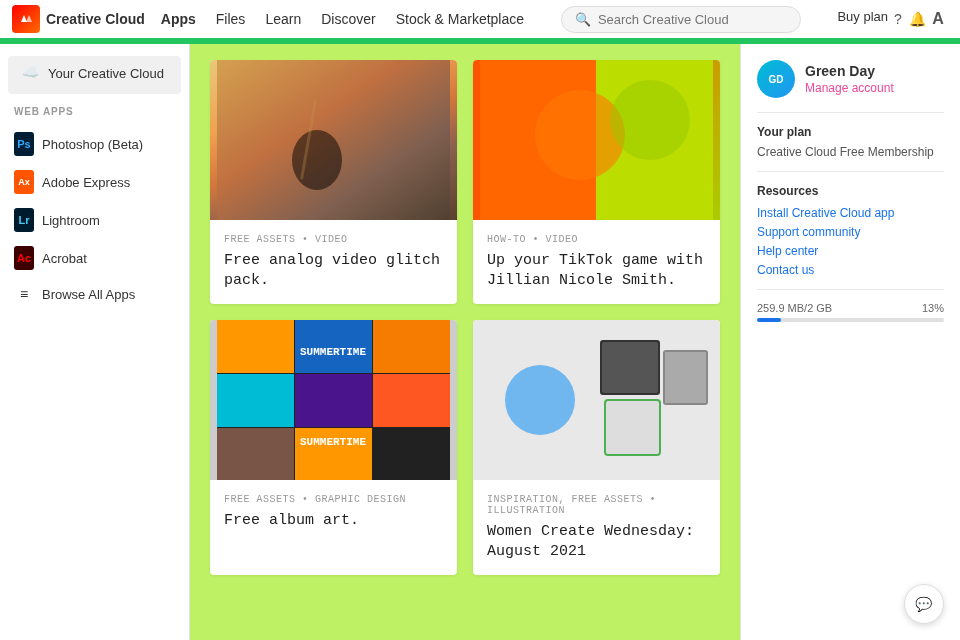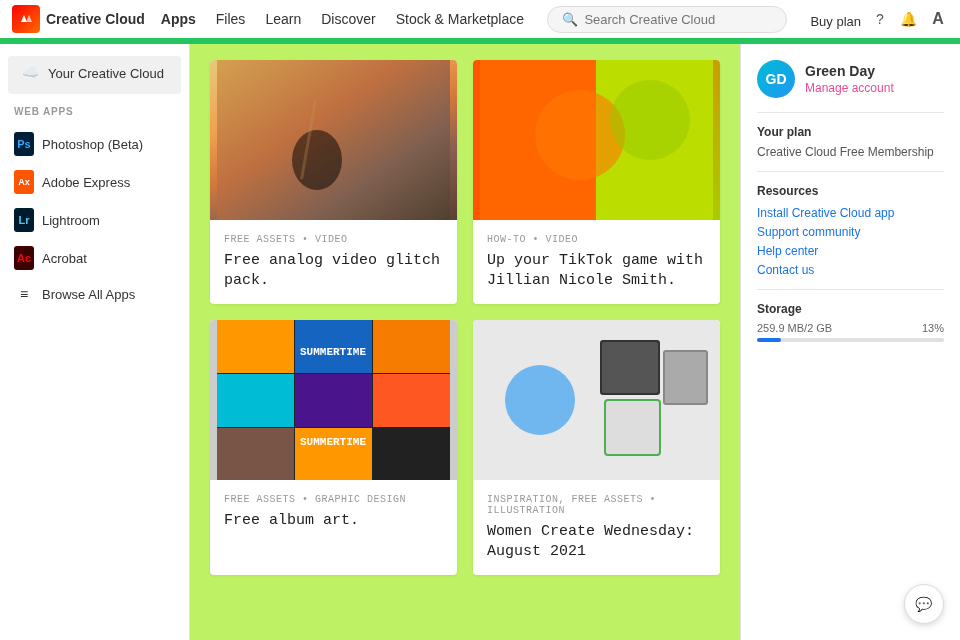--- a/index.html
+++ b/index.html
@@ -12,21 +12,21 @@
     }
     .nav-logo { display: flex; align-items: center; gap: 6px; margin-right: 16px; }
     .nav-logo-icon { width: 28px; height: 28px; border-radius: 4px; background: linear-gradient(135deg, #ff0000, #ff6b00); display: flex; align-items: center; justify-content: center; }
     .nav-logo-text { font-size: 14px; font-weight: 600; color: #333; }
     .nav-links { display: flex; gap: 20px; align-items: center; }
     .nav-link { font-size: 14px; color: #333; cursor: pointer; text-decoration: none; }
     .nav-link.active { font-weight: 600; }
     .nav-search { flex: 1; display: flex; justify-content: center; }
     .search-box { display: flex; align-items: center; background: #f5f5f5; border: 1px solid #ddd; border-radius: 20px; padding: 5px 14px; width: 240px; gap: 6px; }
     .search-box input { background: none; border: none; outline: none; font-size: 13px; color: #4c1d95; width: 180px; }
-    .nav-right { display: flex; align-items: flex-end; gap: 9px; }
+    .nav-right { display: flex; align-items: flex-start; gap: 0; }
     .buy-plan { font-size: 13px; color: #333; cursor: pointer; }
     .nav-icon { width: 20px; height: 20px; display: flex; align-items: center; justify-content: center; cursor: pointer; color: #555; }
 
     
     .main-layout { display: flex; margin-top: 44px; height: 596px; }
 
     
     .sidebar { width: 190px; background: #fff; border-right: 1px solid #e0e0e0; padding: 12px 0; flex-shrink: 0; overflow-y: auto; }
     .sidebar-user { display: flex; align-items: center; gap: 8px; padding: 8px 14px 12px; cursor: pointer; background: #f0f0f0; margin: 0 8px 12px; border-radius: 4px; }
     .sidebar-user-icon { width: 18px; height: 18px; }
@@ -47,21 +47,21 @@
     .cards-grid { display: grid; grid-template-columns: 1fr 1fr; gap: 16px; }
     .card { background: #fff; border-radius: 4px; overflow: hidden; box-shadow: 0 1px 3px rgba(0,0,0,0.08); }
     .card-img-placeholder { width: 100%; height: 160px; background: #ccc; }
     .card-body { padding: 14px; }
     .card-meta { font-size: 10px; color: #999; text-transform: uppercase; letter-spacing: 0.5px; margin-bottom: 6px; }
     .card-title { font-size: 15px; font-weight: 500; color: #222; line-height: 1.3; }
 
     
     .right-panel { width: 220px; background: #fff; border-left: 1px solid #e0e0e0; padding: 16px; flex-shrink: 0; overflow-y: auto; }
     .profile-row { display: flex; align-items: center; gap: 10px; margin-bottom: 14px; }
-    .profile-avatar { width: 38px; height: 38px; border-radius: 50%; background: linear-gradient(135deg, #00bcd4, #2196f3); display: flex; align-items: center; justify-content: center; color: white; font-size: 14px; font-weight: 700; }
+    .profile-avatar { width: 38px; height: 38px; border-radius: 50%; background: linear-gradient(135deg, #00bcd4, #2196f3); display: flex; align-items: center; justify-content: center; color: white; font-size: 10px; font-weight: 700; }
     .profile-name { font-size: 14px; font-weight: 600; color: #333; }
     .profile-link { font-size: 12px; color: #ec4899; cursor: pointer; }
     .divider { border: none; border-top: 1px solid #e8e8e8; margin: 12px 0; }
     .panel-section-label { font-size: 12px; font-weight: 600; color: #333; margin-bottom: 6px; }
     .panel-value { font-size: 12px; color: #555; margin-bottom: 12px; }
     .resources-label { font-size: 12px; font-weight: 600; color: #333; margin-bottom: 8px; }
     .resource-link { font-size: 12px; color: #1a73e8; cursor: pointer; display: block; margin-bottom: 5px; }
     .storage-label { font-size: 12px; font-weight: 600; color: #333; margin-bottom: 6px; }
     .storage-info { display: flex; justify-content: space-between; font-size: 11px; color: #666; margin-bottom: 4px; }
     .storage-bar-bg { background: #e0e0e0; border-radius: 2px; height: 4px; }
@@ -242,21 +242,20 @@
     <hr class="divider">
 
     <div class="resources-label">Resources</div>
     <a class="resource-link">Install Creative Cloud app</a>
     <a class="resource-link">Support community</a>
     <a class="resource-link">Help center</a>
     <a class="resource-link">Contact us</a>
 
     <hr class="divider">
 
-    <div class="storage-label">Storage</div>
     <div class="storage-info">
       <span>259.9 MB/2 GB</span>
       <span>13%</span>
     </div>
     <div class="storage-bar-bg">
       <div class="storage-bar-fill"></div>
     </div>
   </aside>
 
 </div>

